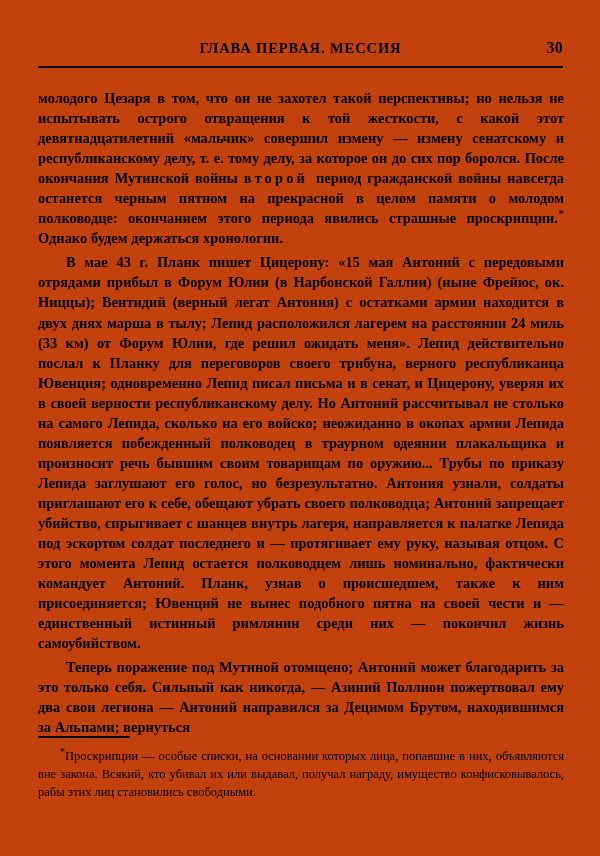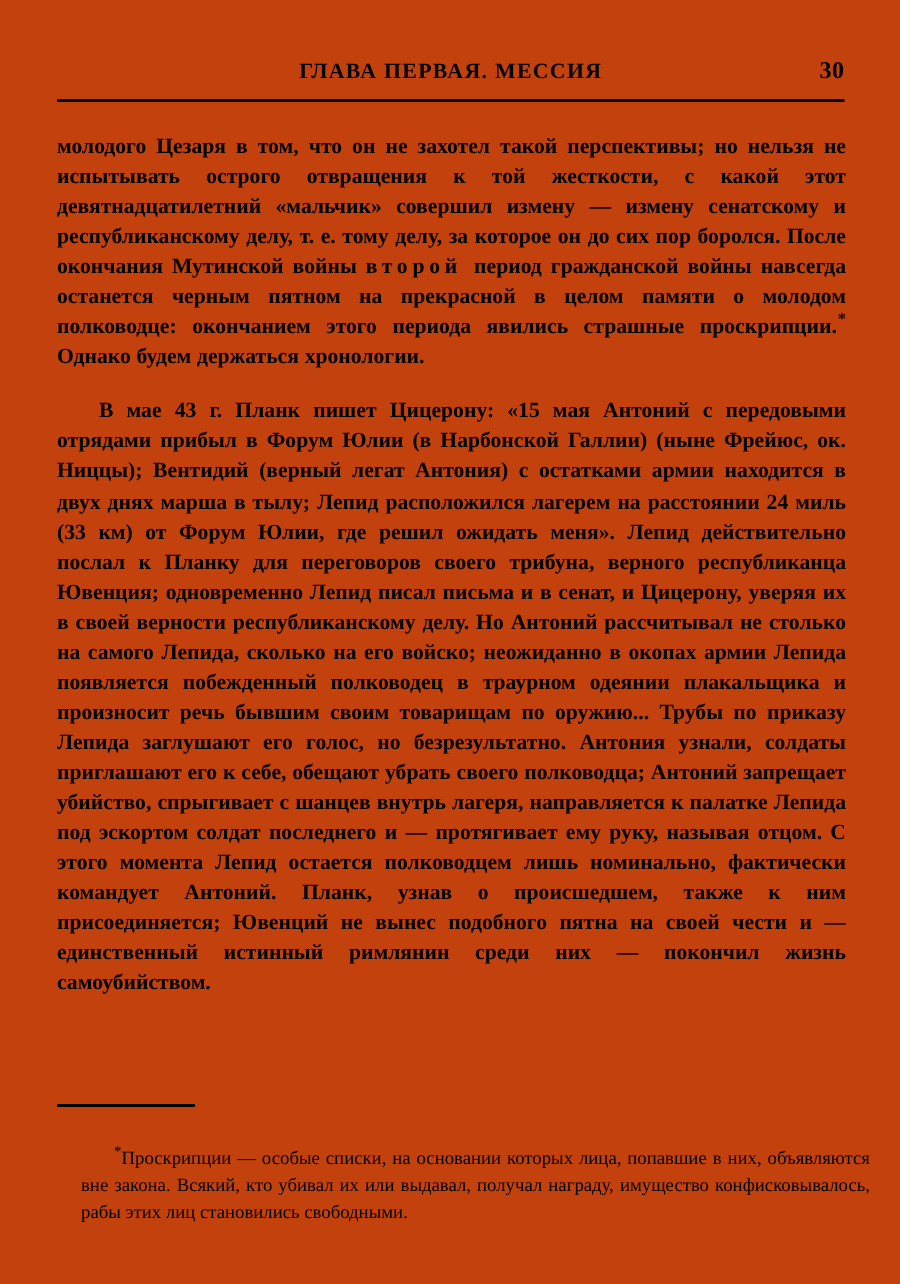--- a/index.html
+++ b/index.html
@@ -75,21 +75,21 @@
     line-height: 20.05px;
     text-align: justify;
     text-align-last: left;
     font-weight: 700;
     letter-spacing: 0.02px;
     word-spacing: 0.2px;
     hyphens: manual;
   }
 
   .para + .para {
-    margin-top: 16px;
+    margin-top: 4px;
   }
 
   .para.indent {
     text-indent: 28px;
   }
 
   .sp {
     letter-spacing: 3.2px;
     padding-right: 2px;
   }
@@ -110,21 +110,21 @@
     width: 92px;
     height: 2px;
     background: #000000;
   }
 
   .footnote {
     position: absolute;
     left: 38px;
     top: 748px;
     width: 526px;
-    margin: 16px;
+    margin: 0;
     font-size: 12.5px;
     line-height: 17.9px;
     text-align: justify;
     text-align-last: left;
     font-weight: 400;
     text-indent: 22px;
   }
 
   .fn-mark {
     font-size: 10px;
@@ -143,20 +143,21 @@
   </div>
 
   <div class="head-rule"></div>
 
   <div class="body-block">
 
     <p class="para"><span>молодого Цезаря в том, что он не захотел такой перспективы; но нельзя не испытывать острого отвращения к той жесткости, с какой этот девятнадцатилетний «мальчик» совершил измену — измену сенатскому и республиканскому делу, т. е. тому делу, за которое он до сих пор боролся. После окончания Мутинской войны </span><span class="sp">второй</span><span> период гражданской войны навсегда останется черным пятном на прекрасной в целом памяти о молодом полководце: окончанием этого периода явились страшные проскрипции.</span><span class="fn-ref">*</span><span> Однако будем держаться хронологии.</span></p>
 
     <p class="para indent">В мае 43 г. Планк пишет Цицерону: «15 мая Антоний с передовыми отрядами прибыл в Форум Юлии (в Нарбонской Галлии) (ныне Фрейюс, ок. Ниццы); Вентидий (верный легат Антония) с остатками армии находится в двух днях марша в тылу; Лепид расположился лагерем на расстоянии 24 миль (33 км) от Форум Юлии, где решил ожидать меня». Лепид действительно послал к Планку для переговоров своего трибуна, верного республиканца Ювенция; одновременно Лепид писал письма и в сенат, и Цицерону, уверяя их в своей верности республиканскому делу. Но Антоний рассчитывал не столько на самого Лепида, сколько на его войско; неожиданно в окопах армии Лепида появляется побежденный полководец в траурном одеянии плакальщика и произносит речь бывшим своим товарищам по оружию... Трубы по приказу Лепида заглушают его голос, но безрезультатно. Антония узнали, солдаты приглашают его к себе, обещают убрать своего полководца; Антоний запрещает убийство, спрыгивает с шанцев внутрь лагеря, направляется к палатке Лепида под эскортом солдат последнего и — протягивает ему руку, называя отцом. С этого момента Лепид остается полководцем лишь номинально, фактически командует Антоний. Планк, узнав о происшедшем, также к ним присоединяется; Ювенций не вынес подобного пятна на своей чести и — единственный истинный римлянин среди них — покончил жизнь самоубийством.</p>
 
+    <p class="para indent">Теперь поражение под Мутиной отомщено; Антоний может благодарить за это только себя. Сильный как никогда, — Азиний Поллион пожертвовал ему два свои легиона — Антоний направился за Децимом Брутом, находившимся за Альпами; вернуться</p>
 
   </div>
 
   <div class="fn-rule"></div>
 
   <p class="footnote"><span class="fn-mark">*</span><span>Проскрипции — особые списки, на основании которых лица, попавшие в них, объявляются вне закона. Всякий, кто убивал их или выдавал, получал награду, имущество конфисковывалось, рабы этих лиц становились свободными.</span></p>
 
 </div>
 
 </body></html>

